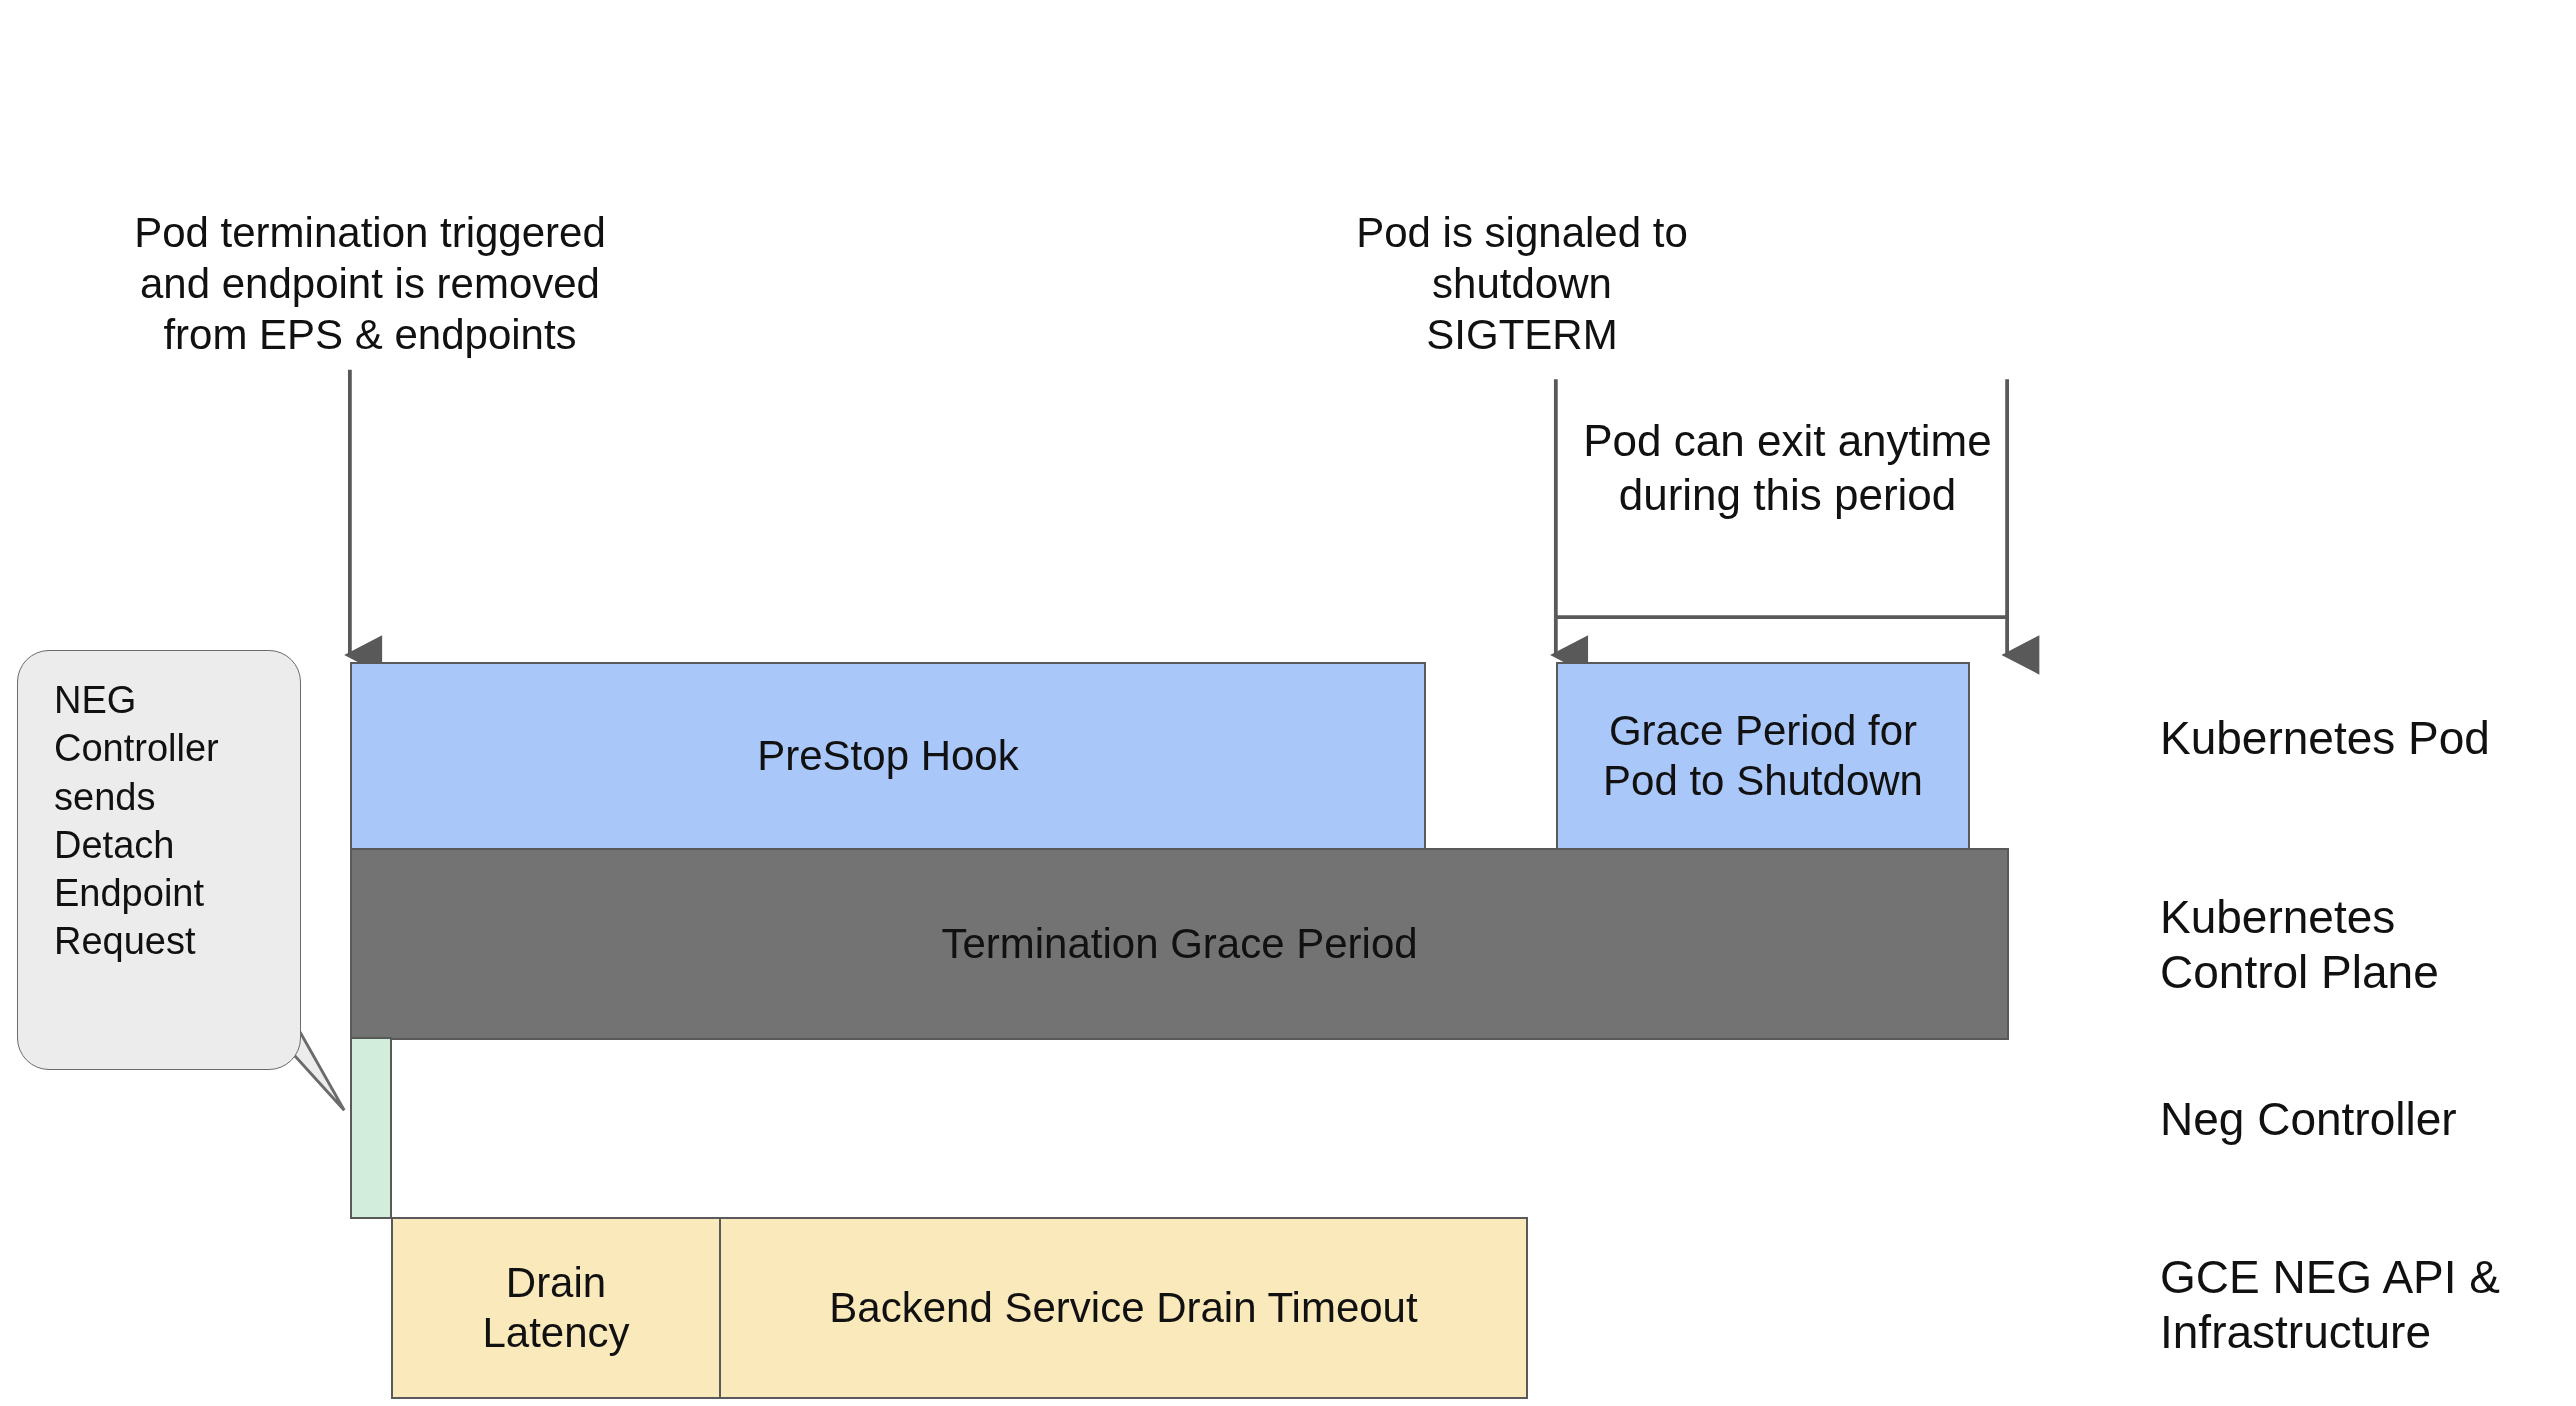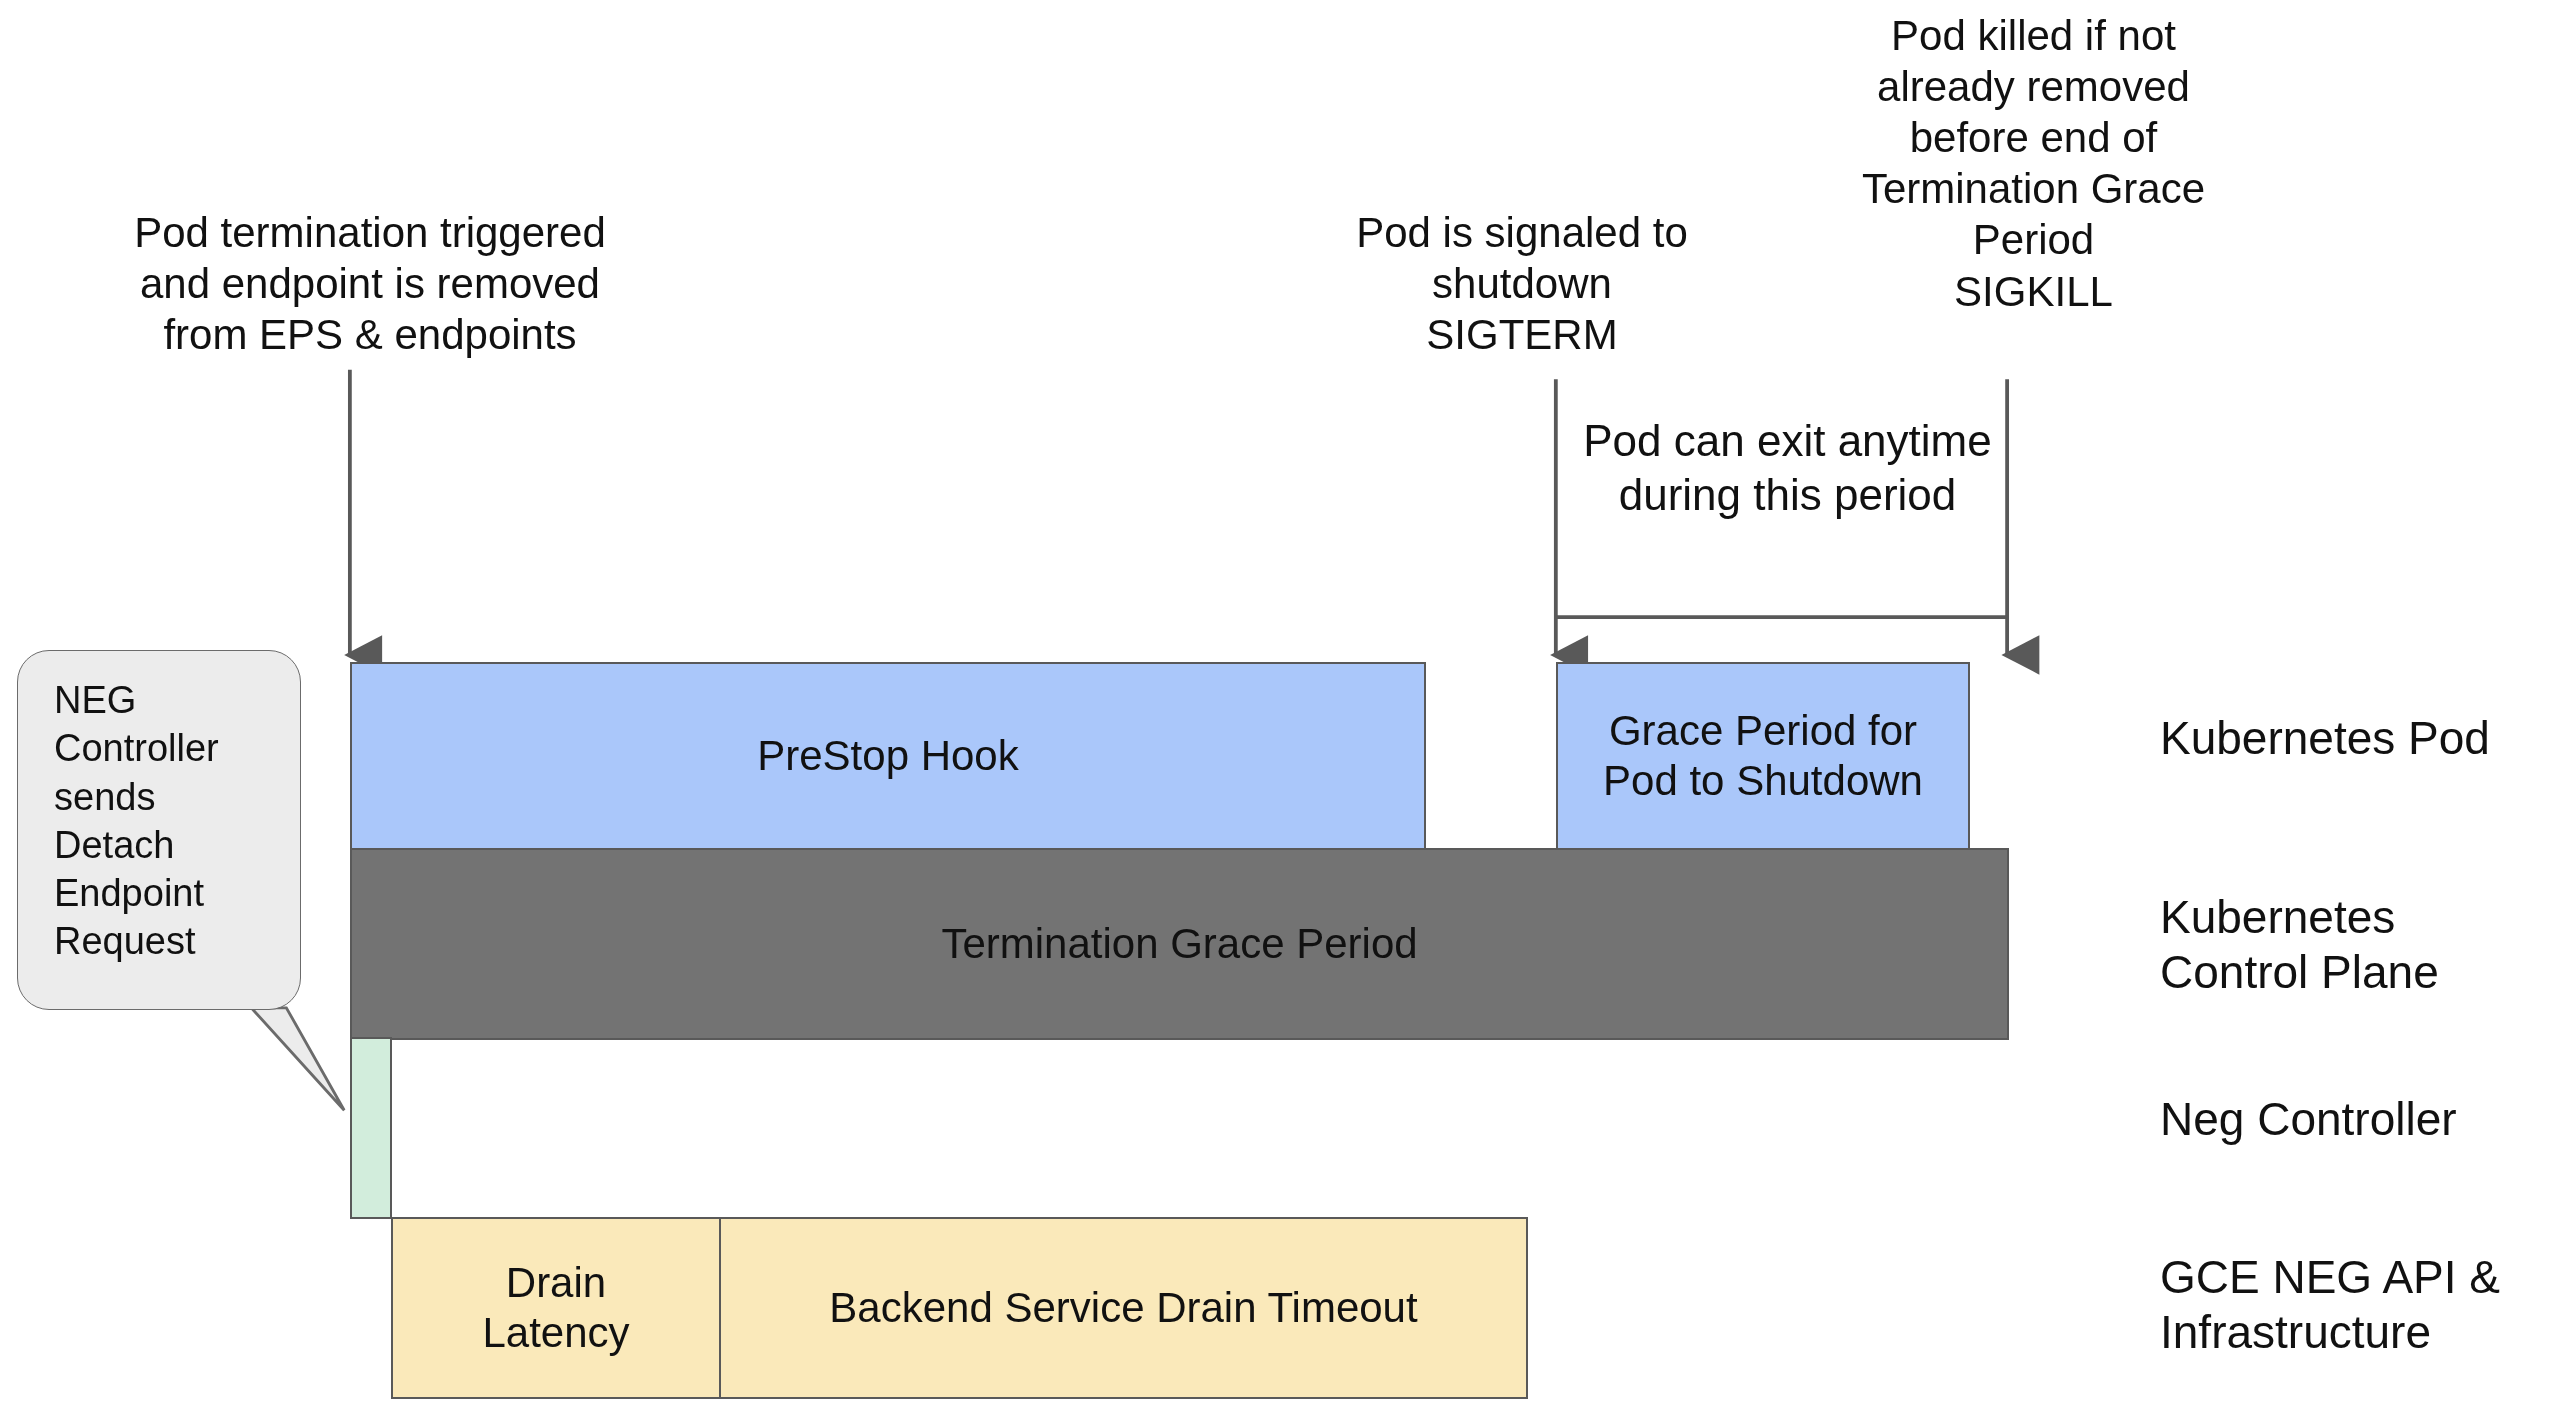--- a/index.html
+++ b/index.html
@@ -78,26 +78,20 @@
 <div id="stage">
 
   <div class="anno" style="left:57px; top:207px; width:626px;">Pod termination triggered
 and endpoint is removed
 from EPS &amp; endpoints</div>
 
   <div class="anno" style="left:1299px; top:207px; width:446px;">Pod is signaled to
 shutdown
 SIGTERM</div>
 
-  <div class="anno" style="left:1801px; top:9.5px; width:465px;">Pod killed if not
-already removed
-before end of
-Termination Grace
-Period
-SIGKILL</div>
 
   <div class="anno small" style="left:1574px; top:414px; width:427px;">Pod can exit anytime
 during this period</div>
 
   <svg class="overlay" viewBox="0 0 2717 1483">
     <defs>
       <marker id="ah" markerWidth="12" markerHeight="12" refX="5.6" refY="9" orient="auto" markerUnits="strokeWidth">
         <path d="M0.6,0.5 L11,0.5 L5.8,10.5 Z" fill="#595959"></path>
       </marker>
     </defs>
@@ -106,21 +100,21 @@
 
     <line x1="1641" y1="400" x2="1641" y2="690" stroke="#595959" stroke-width="4" marker-end="url(#ah)"></line>
 
     <line x1="2117" y1="400" x2="2117" y2="690" stroke="#595959" stroke-width="4" marker-end="url(#ah)"></line>
 
     <line x1="1641" y1="651" x2="2117" y2="651" stroke="#595959" stroke-width="4"></line>
 
     <path d="M 265,1063 L 363,1171 L 302,1063 Z" fill="#ececec" stroke="#6b6b6b" stroke-width="3"></path>
   </svg>
 
-  <div class="callout" style="left:17px; top:650px; width:284px; height:360px;">NEG
+  <div class="callout" style="left:17px; top:650px; width:284px; height:420px;">NEG
 Controller
 sends
 Detach
 Endpoint
 Request</div>
 
   <div class="bar" style="left:350px; top:662px; width:1076px; height:188px; background:#aac7fa;">PreStop Hook</div>
 
   <div class="bar" style="left:1556px; top:662px; width:414px; height:188px; background:#aac7fa;">Grace Period for
 Pod to Shutdown</div>

